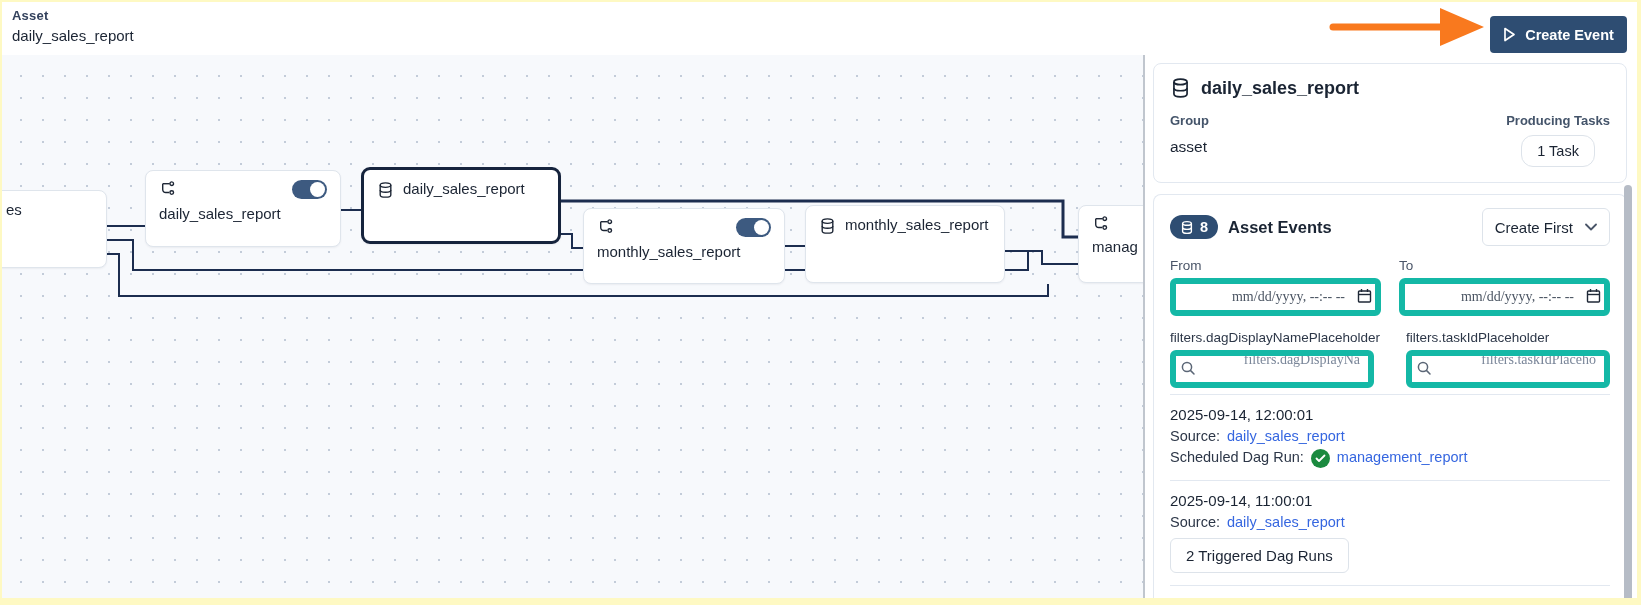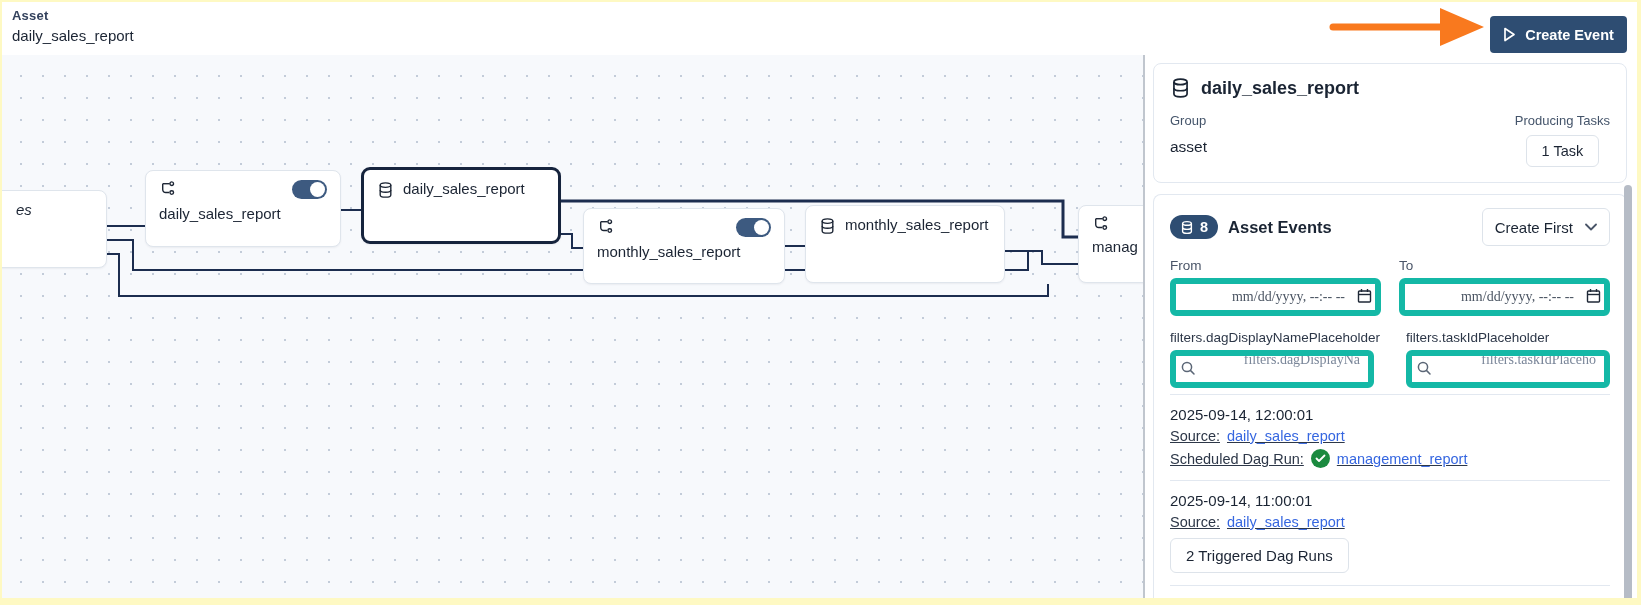--- a/index.html
+++ b/index.html
@@ -39,23 +39,23 @@
   .gnode.selected { border:3px solid #16243d; border-radius:9px; }
   .toggle { width:35px; height:19px; background:#3d5a80; border-radius:10px; position:relative; cursor:pointer; }
   .toggle .knob { position:absolute; right:2px; top:2px; width:15px; height:15px; background:#fff; border-radius:50%; }
 
   
   .card { border:1px solid #e2e8f0; border-radius:8px; padding:13px 16px 15px 16px; }
   .card-head { display:flex; align-items:center; gap:10px; font-size:18px; font-weight:bold; color:#1a2433; }
   .meta-row { display:flex; justify-content:space-between; margin-top:14px; }
   .meta-col { display:flex; flex-direction:column; align-items:flex-start; }
   .meta-col.center { align-items:center;justify-content:center; }
-  .meta-label { font-size:13px; font-weight:normal; color:#44546a; }
+  .meta-label { font-size:13px; font-weight:bold; color:#44546a; }
   .meta-value { font-size:15.5px; color:#1b2433; margin-top:10px; }
-  .pill-btn { margin-top:7px; background:#fff; border:1px solid #dde3ea; border-radius:6px;
+  .pill-btn { margin-top:7px; background:#fff; border:1px solid #dde3ea; border-radius:12px;
     padding:7px 15px; font-size:14.5px; color:#1b2433; cursor:pointer; font-family:"Liberation Sans",sans-serif; }
 
   
   .events-card { margin-top:11px; border:1px solid #e2e8f0; border-bottom:none; border-radius:8px 8px 0 0;
     padding:13px 16px 0 16px; flex:1; overflow:hidden; }
   .events-head { display:flex; align-items:center; }
   .count-badge { background:#2e4d72; color:#fff; border-radius:12px; height:24px; padding:0 10px;
     display:flex; align-items:center; gap:6px; font-size:14.5px; font-weight:bold; }
   .events-title { font-size:16.5px; font-weight:bold; color:#1a2433; margin-left:10px; }
   .sort-select { margin-left:auto; border:1px solid #dde3ea; border-radius:6px; height:38px; padding:0 12px;
@@ -71,21 +71,21 @@
   .input-wrap .right-icon { position:absolute; right:9px; top:10px; }
   .search-wrap input { padding:0 8px 18px 32px; }
   .search-wrap input::placeholder { color:#7a8699; }
   .search-wrap .left-icon { position:absolute; left:10px; top:10px; }
   .filters-row { display:flex; gap:32px; margin-top:14px; }
   .filters-row .field-label { color:#2d3748; }
 
   .evt-list { margin-top:6px; }
   .evt-item { border-top:1px solid #e2e8f0; padding:11px 0 12px 0; }
   .evt-time { font-size:15px; font-weight:normal; color:#1a2433; }
-  .evt-line { margin-top:5px; font-size:14.5px; color:#2d3748; display:flex; align-items:center; gap:7px;text-decoration:underline; }
+  .evt-line { margin-top:5px; font-size:14.5px; color:#2d3748; display:flex; gap:7px; }
   .link { color:#3566e0; text-decoration:none; cursor:pointer; }
   .check-circle { width:19px; height:19px; border-radius:50%; background:#1b8a3f; display:inline-flex;
     align-items:center; justify-content:center; }
   .runs-btn { margin-top:8px; background:#fff; border:1px solid #dde3ea; border-radius:6px;
     padding:8px 15px; font-size:15px; color:#1b2433; cursor:pointer; font-family:"Liberation Sans",sans-serif; }
 
   .scroll-thumb { position:absolute; right:5px; top:130px; width:8px; height:440px;
     background:#b6bcc6; border-radius:4px; }
 </style>
 </head>
@@ -121,21 +121,21 @@
           <path d="M559 179 H570 V193 H581"></path>
           <path d="M783 191 H803"></path>
           <path d="M1003 196 H1040 V209 H1076"></path>
           <path d="M105 185 H131 V215 H1026 V196"></path>
           <path d="M105 199 H117 V241 H1046 V229"></path>
         </g>
         <path d="M559 146 H1061 V182 H1076" fill="none" stroke="#1c2d4f" stroke-width="3"></path>
       </svg>
 
       <div class="gnode asset" style="left:-14px; top:135px; width:119px; height:78px;">
-        <span class="title" style="margin-left:14px;font-style:italic;">es</span>
+        <span class="title" style="margin-left:4px;">es</span>
       </div>
 
       <div class="gnode" style="left:143px; top:115px; width:196px; height:77px;">
         <div class="row1">
           <svg width="17" height="17" viewBox="0 0 16 16">
             <g fill="none" stroke="#1b2433" stroke-width="1.3">
               <path d="M3.5 3.5 h6.5"></path>
               <path d="M3.5 3.5 v5.5 a2.8 2.8 0 0 0 2.8 2.8 h3.2"></path>
               <circle cx="12" cy="3.5" r="1.7"></circle>
               <circle cx="12" cy="11.8" r="1.7"></circle>

